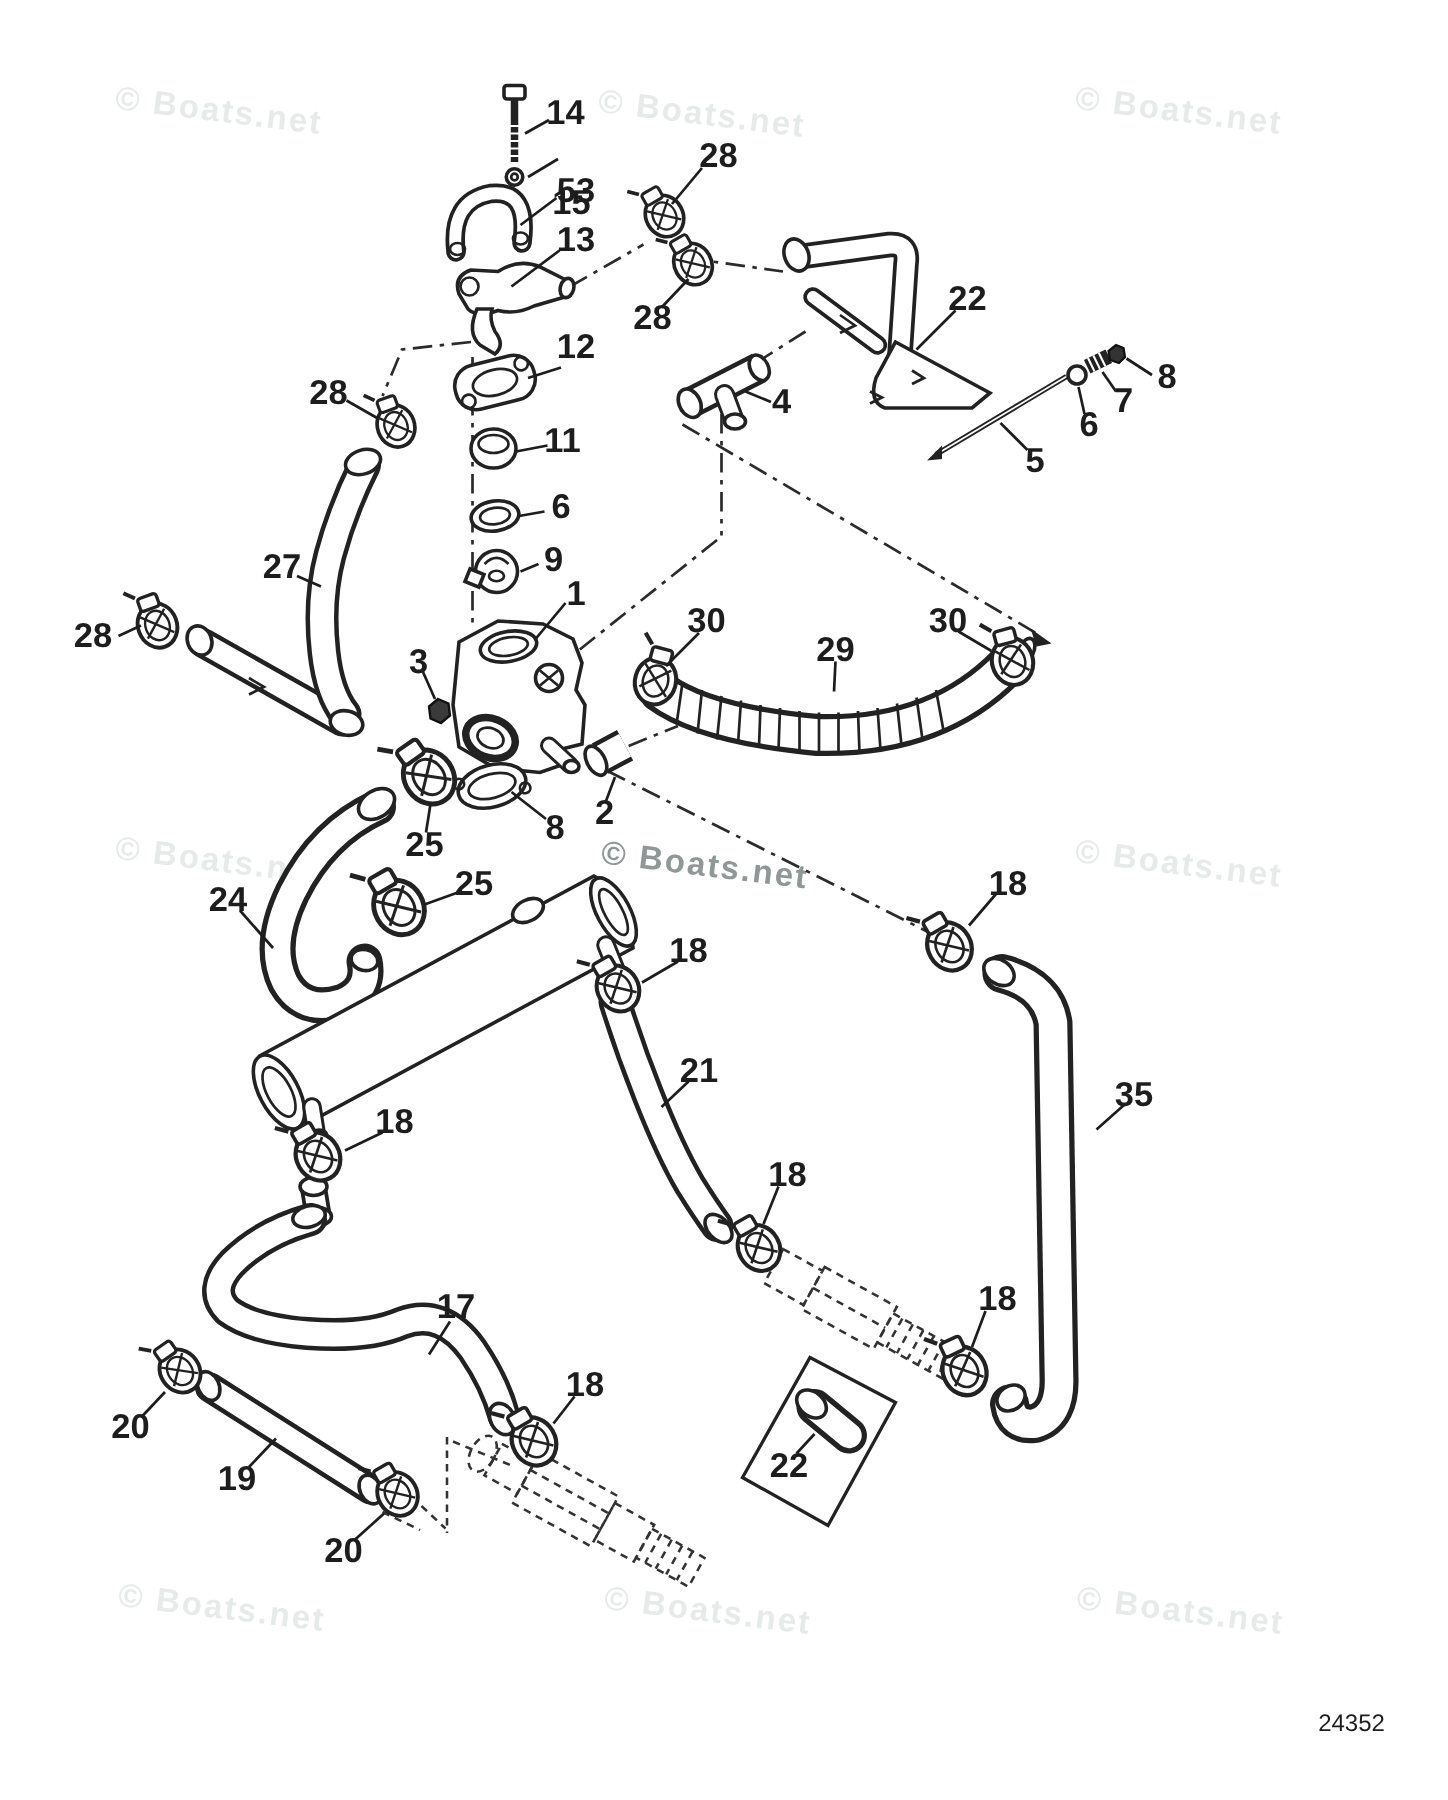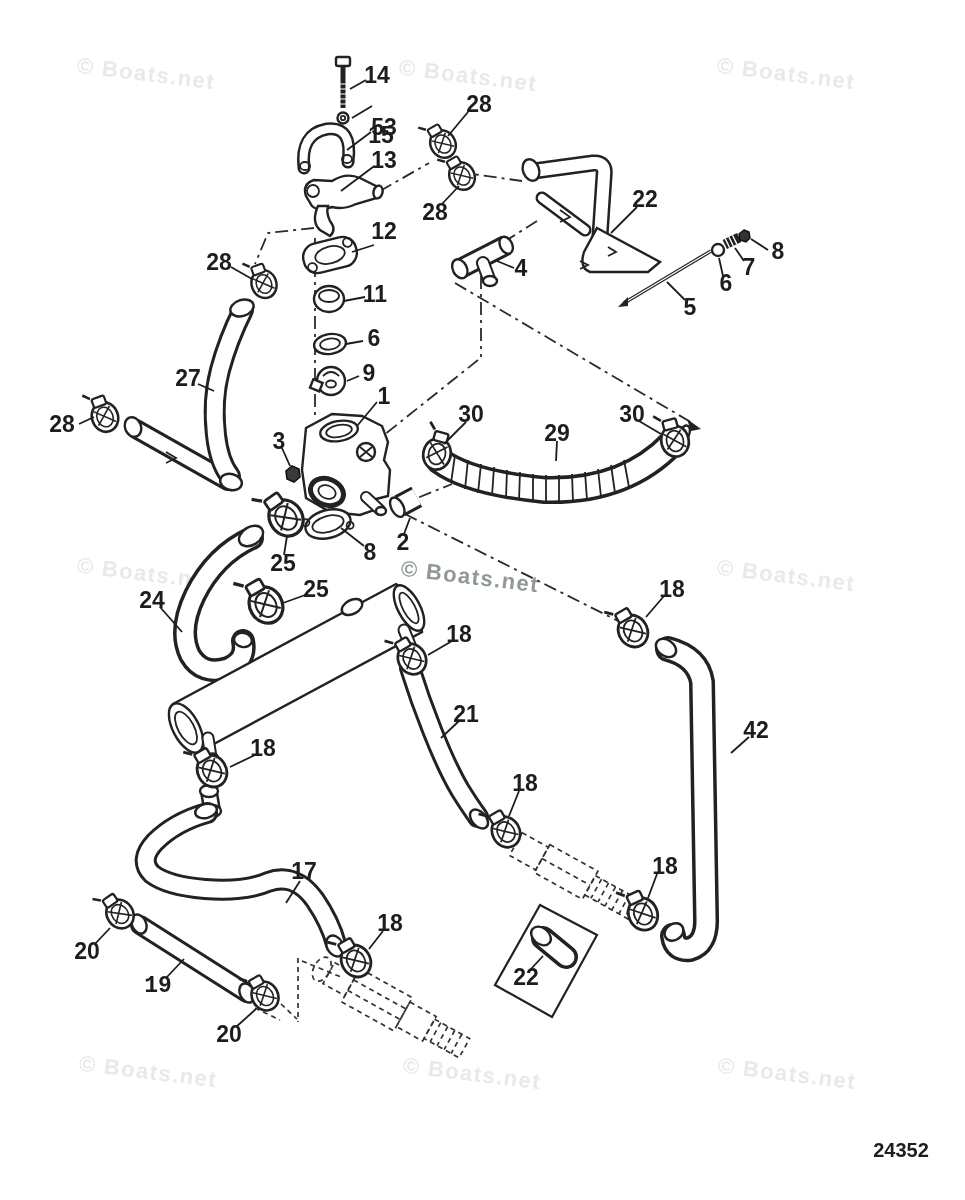--- a/index.html
+++ b/index.html
@@ -8,21 +8,21 @@
   #wm-layer{position:absolute;inset:0;z-index:0;}
   .watermark{position:absolute;font-weight:700;font-size:22px;letter-spacing:1.5px;
              color:var(--wm-light,#e6eae9);transform:translate(-50%,-50%) rotate(7deg);
              white-space:nowrap;user-select:none;}
   .watermark.dark{color:var(--wm-dark,#8f9897);}
   #diagram{position:absolute;inset:0;z-index:1;}
   #labels-layer{position:absolute;inset:0;z-index:2;}
   .part-label{position:absolute;transform:translate(-50%,-50%);
               font-weight:700;font-size:23px;color:var(--ink,#1d1d1d);line-height:1;}
   #drawing-number{position:absolute;left:901px;top:1150px;transform:translate(-50%,-50%);
-              font-weight:700;font-size:20px;color:var(--ink,#1d1d1d);z-index:2;}
+              font-weight:400;font-size:16px;color:var(--ink,#1d1d1d);z-index:2;}
   .ol{fill:#fff;stroke:#222;stroke-width:2.4;}
   .ln{fill:none;stroke:#222;stroke-width:1.8;}
   .tb{fill:none;stroke:#222;stroke-linecap:round;stroke-linejoin:round;}
   .tw{fill:none;stroke:#fff;stroke-linecap:round;stroke-linejoin:round;}
   .dd{fill:none;stroke:#2b2b2b;stroke-width:1.8;stroke-dasharray:13 5 3 5;}
   .dsh{fill:none;stroke:#333;stroke-width:1.7;stroke-dasharray:5 4;}
   .ldr{stroke:#1d1d1d;stroke-width:1.8;}
 </style>
 </head>
 <body>
@@ -370,26 +370,26 @@
       <span class="part-label" style="left: 557px; top: 433px;">29</span>
       <span class="part-label" style="left: 632px; top: 414px;">30</span>
       <span class="part-label" style="left: 403px; top: 542px;">2</span>
       <span class="part-label" style="left: 370px; top: 552px;">8</span>
       <span class="part-label" style="left: 283px; top: 563px;">25</span>
       <span class="part-label" style="left: 316px; top: 589px;">25</span>
       <span class="part-label" style="left: 152px; top: 600px;">24</span>
       <span class="part-label" style="left: 672px; top: 589px;">18</span>
       <span class="part-label" style="left: 459px; top: 634px;">18</span>
       <span class="part-label" style="left: 466px; top: 714px;">21</span>
-      <span class="part-label" style="left: 756px; top: 730px;">42</span>
+      <span class="part-label" style="left: 756px; top: 730px;">35</span>
       <span class="part-label" style="left: 263px; top: 748px;">18</span>
       <span class="part-label" style="left: 525px; top: 783px;">18</span>
       <span class="part-label" style="left: 304px; top: 871px;">17</span>
       <span class="part-label" style="left: 390px; top: 923px;">18</span>
       <span class="part-label" style="left: 665px; top: 866px;">18</span>
       <span class="part-label" style="left: 87px; top: 951px;">20</span>
-      <span class="part-label" style="left: 158px; top: 986px; font-family: Liberation Mono, monospace;">19</span>
+      <span class="part-label" style="left: 158px; top: 986px;">19</span>
       <span class="part-label" style="left: 526px; top: 977px;">22</span>
       <span class="part-label" style="left: 229px; top: 1034px;">20</span>
     </div>
 
   <div id="drawing-number">24352</div>
 </div>
 
 </body></html>

